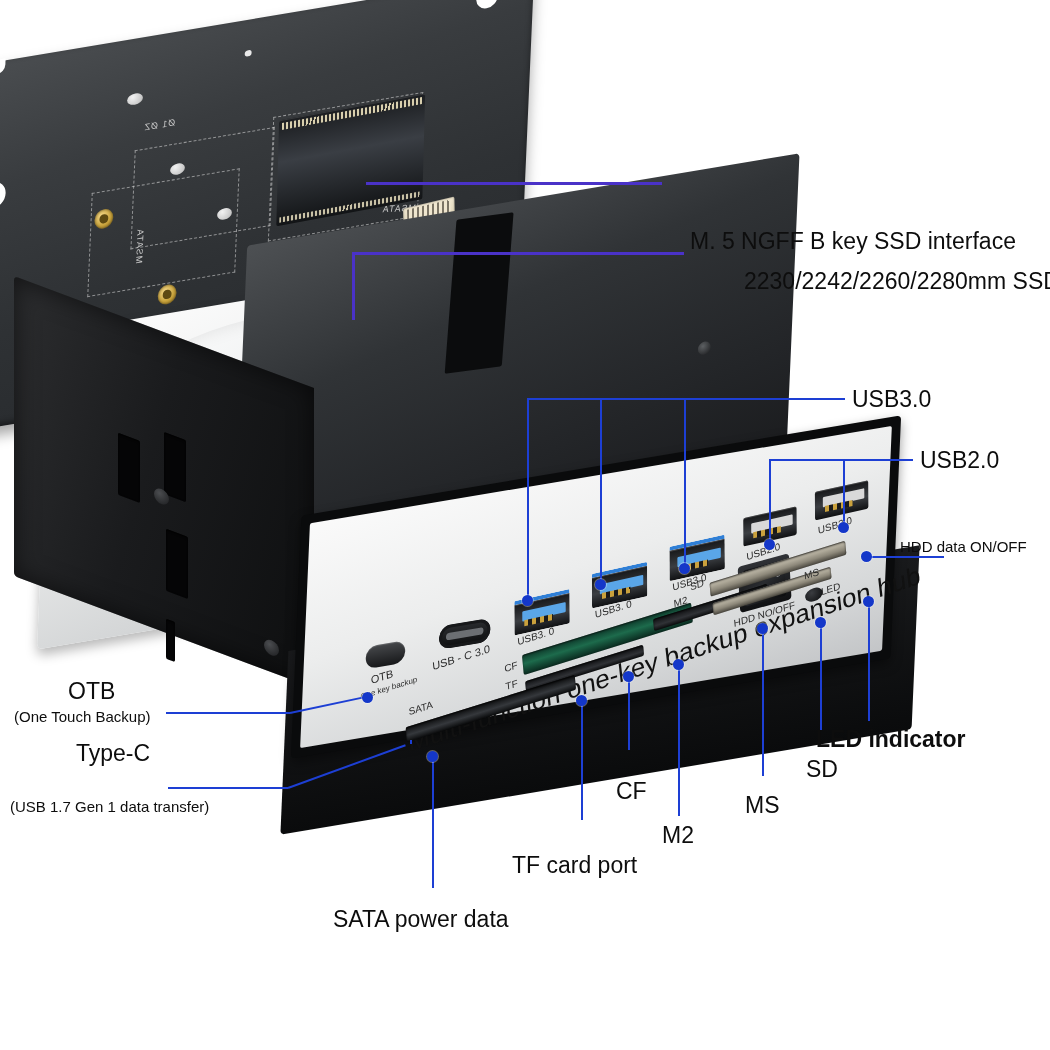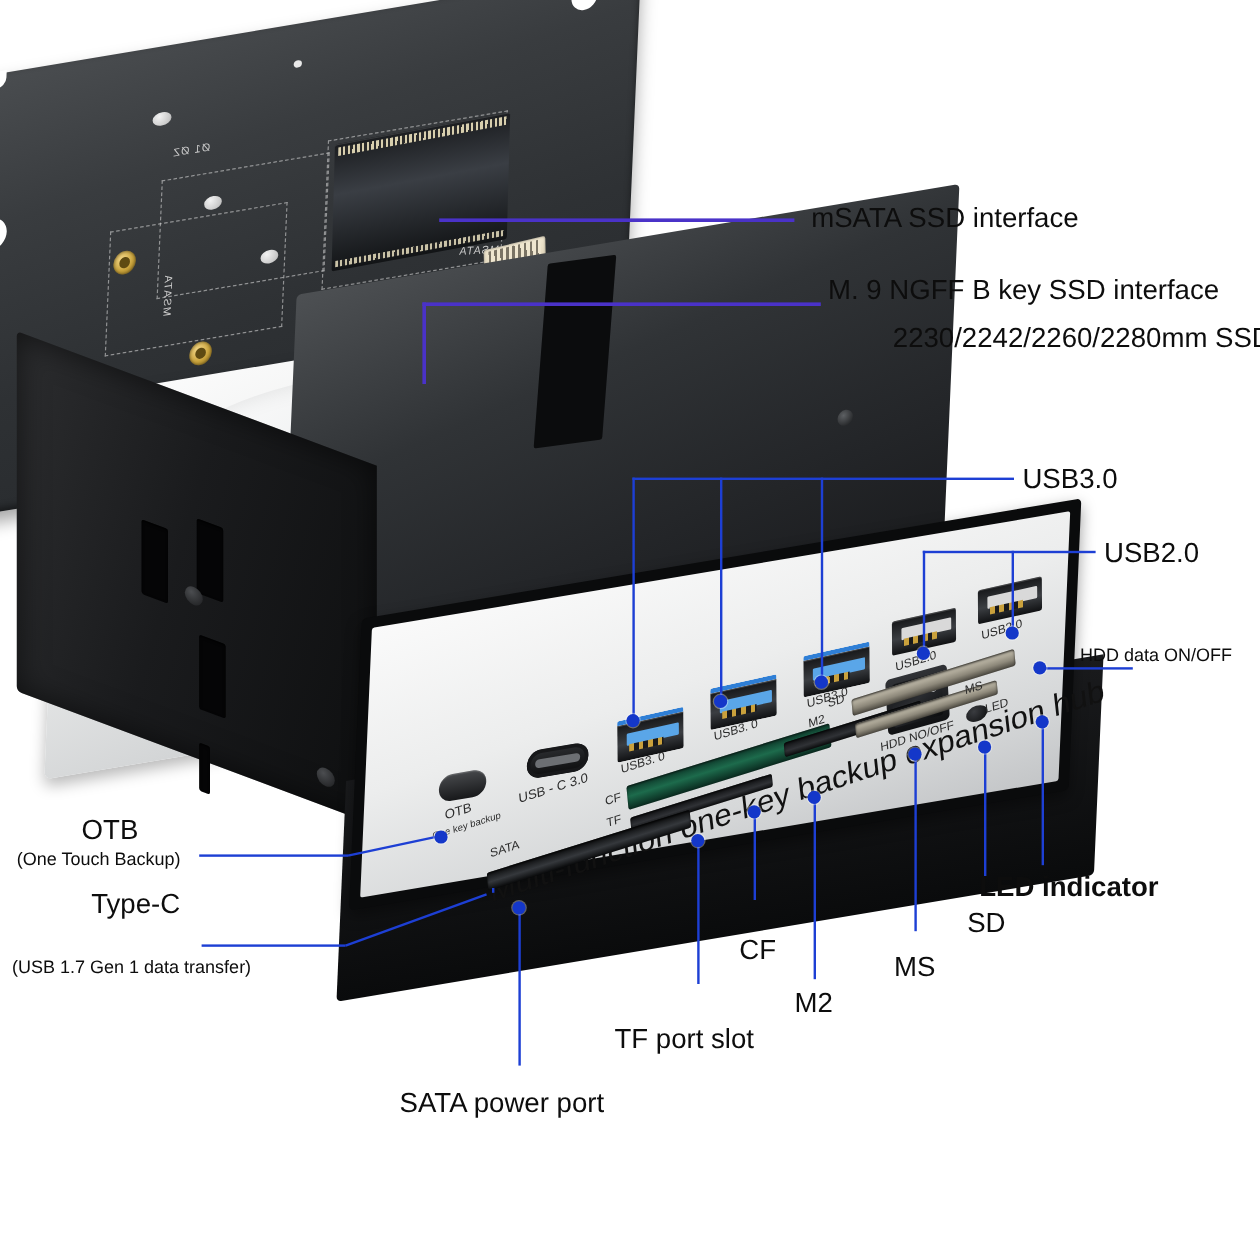--- a/index.html
+++ b/index.html
@@ -286,25 +286,24 @@
     <div class="porttxt" style="left:400px;top:128px;transform:rotate(-8deg);font-size:10px;">SD</div>
 
     <div class="slot pale" style="left:424px;top:146px;width:120px;height:12px;transform:rotate(-8deg);"></div>
     <div class="porttxt" style="left:516px;top:136px;transform:rotate(-8deg);font-size:10px;">MS</div>
 
     <div class="sataport" style="left:116px;top:214px;width:172px;transform:rotate(-8deg);"></div>
     <div class="porttxt" style="left:118px;top:204px;transform:rotate(-8deg);font-size:10px;">SATA</div>
   </div>
 
   <div class="ln purple" style="left:366px;top:182px;width:296px;"></div>
-  <div class="lbl big" style="left:676px;top:168px;">mSATA SSD interface</div>
 
   <div class="ln purple" style="left:352px;top:252px;width:332px;"></div>
   <div class="ln purple" style="left:352px;top:252px;width:3px;height:68px;"></div>
-  <div class="lbl big" style="left:690px;top:228px;">M. 9  NGFF  B  key  SSD interface</div>
+  <div class="lbl big" style="left:690px;top:228px;">M. 5  NGFF  B  key  SSD interface</div>
   <div class="lbl big" style="left:744px;top:268px;">2230/2242/2260/2280mm  SSD</div>
 
   <div class="ln h" style="left:527px;top:398px;width:318px;"></div>
   <div class="ln v" style="left:527px;top:398px;height:202px;"></div>
   <div class="ln v" style="left:600px;top:398px;height:186px;"></div>
   <div class="ln v" style="left:684px;top:398px;height:170px;"></div>
   <div class="dot" style="left:522px;top:595px;"></div>
   <div class="dot" style="left:595px;top:579px;"></div>
   <div class="dot" style="left:679px;top:563px;"></div>
   <div class="lbl big" style="left:852px;top:386px;">USB3.0</div>
@@ -335,25 +334,25 @@
   <div class="ln v" style="left:678px;top:664px;height:152px;"></div>
   <div class="dot" style="left:673px;top:659px;"></div>
   <div class="lbl big" style="left:662px;top:822px;">M2</div>
 
   <div class="ln v" style="left:628px;top:676px;height:74px;"></div>
   <div class="dot" style="left:623px;top:671px;"></div>
   <div class="lbl big" style="left:616px;top:778px;">CF</div>
 
   <div class="ln v" style="left:581px;top:700px;height:120px;"></div>
   <div class="dot" style="left:576px;top:695px;"></div>
-  <div class="lbl big" style="left:512px;top:852px;">TF port slot</div>
+  <div class="lbl big" style="left:512px;top:852px;">TF card port</div>
 
   <div class="ln v" style="left:432px;top:756px;height:132px;"></div>
   <div class="dot" style="left:427px;top:751px;"></div>
-  <div class="lbl big" style="left:333px;top:906px;">SATA power port</div>
+  <div class="lbl big" style="left:333px;top:906px;">SATA power data</div>
 
   <div class="ln h" style="left:168px;top:787px;width:120px;"></div>
   <div class="diag" style="left:288px;top:787px;width:125px;transform:rotate(-20deg);"></div>
   <div class="ln v" style="left:410px;top:740px;height:4px;"></div>
   <div class="lbl big" style="left:76px;top:740px;">Type-C</div>
   <div class="lbl sm" style="left:10px;top:798px;">(USB 1.7 Gen 1 data transfer)</div>
 
   <div class="ln h" style="left:166px;top:712px;width:124px;"></div>
   <div class="diag" style="left:290px;top:712px;width:74px;transform:rotate(-12deg);"></div>
   <div class="dot" style="left:362px;top:692px;"></div>

